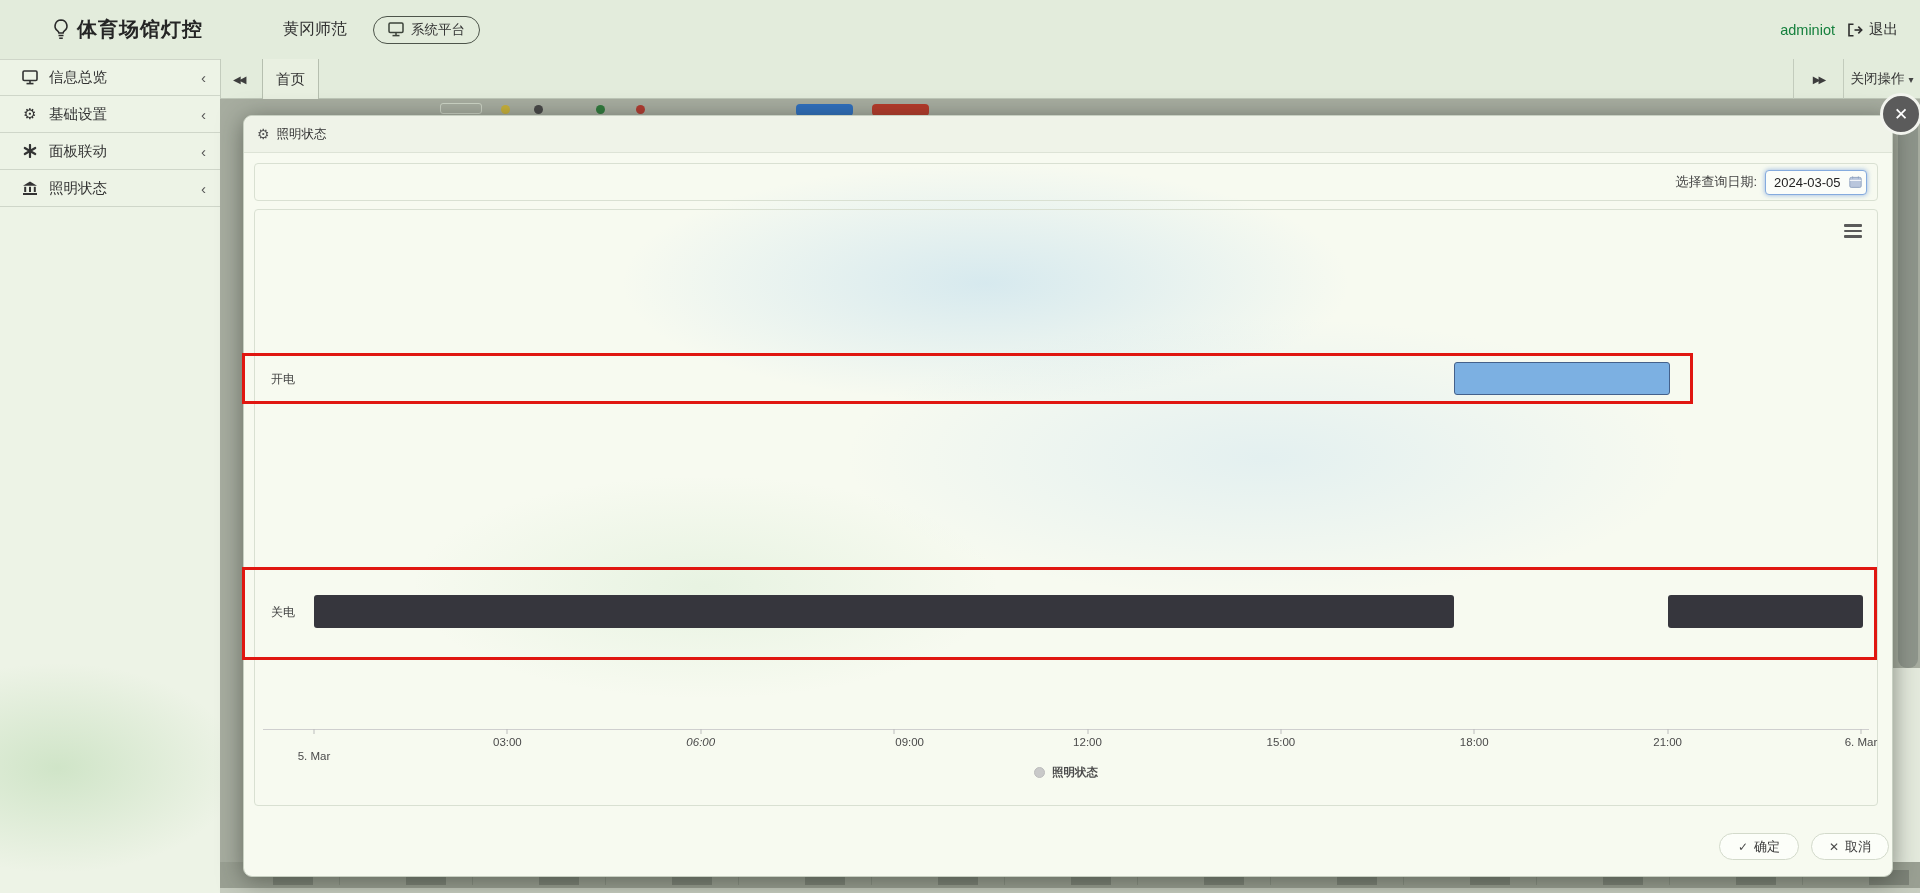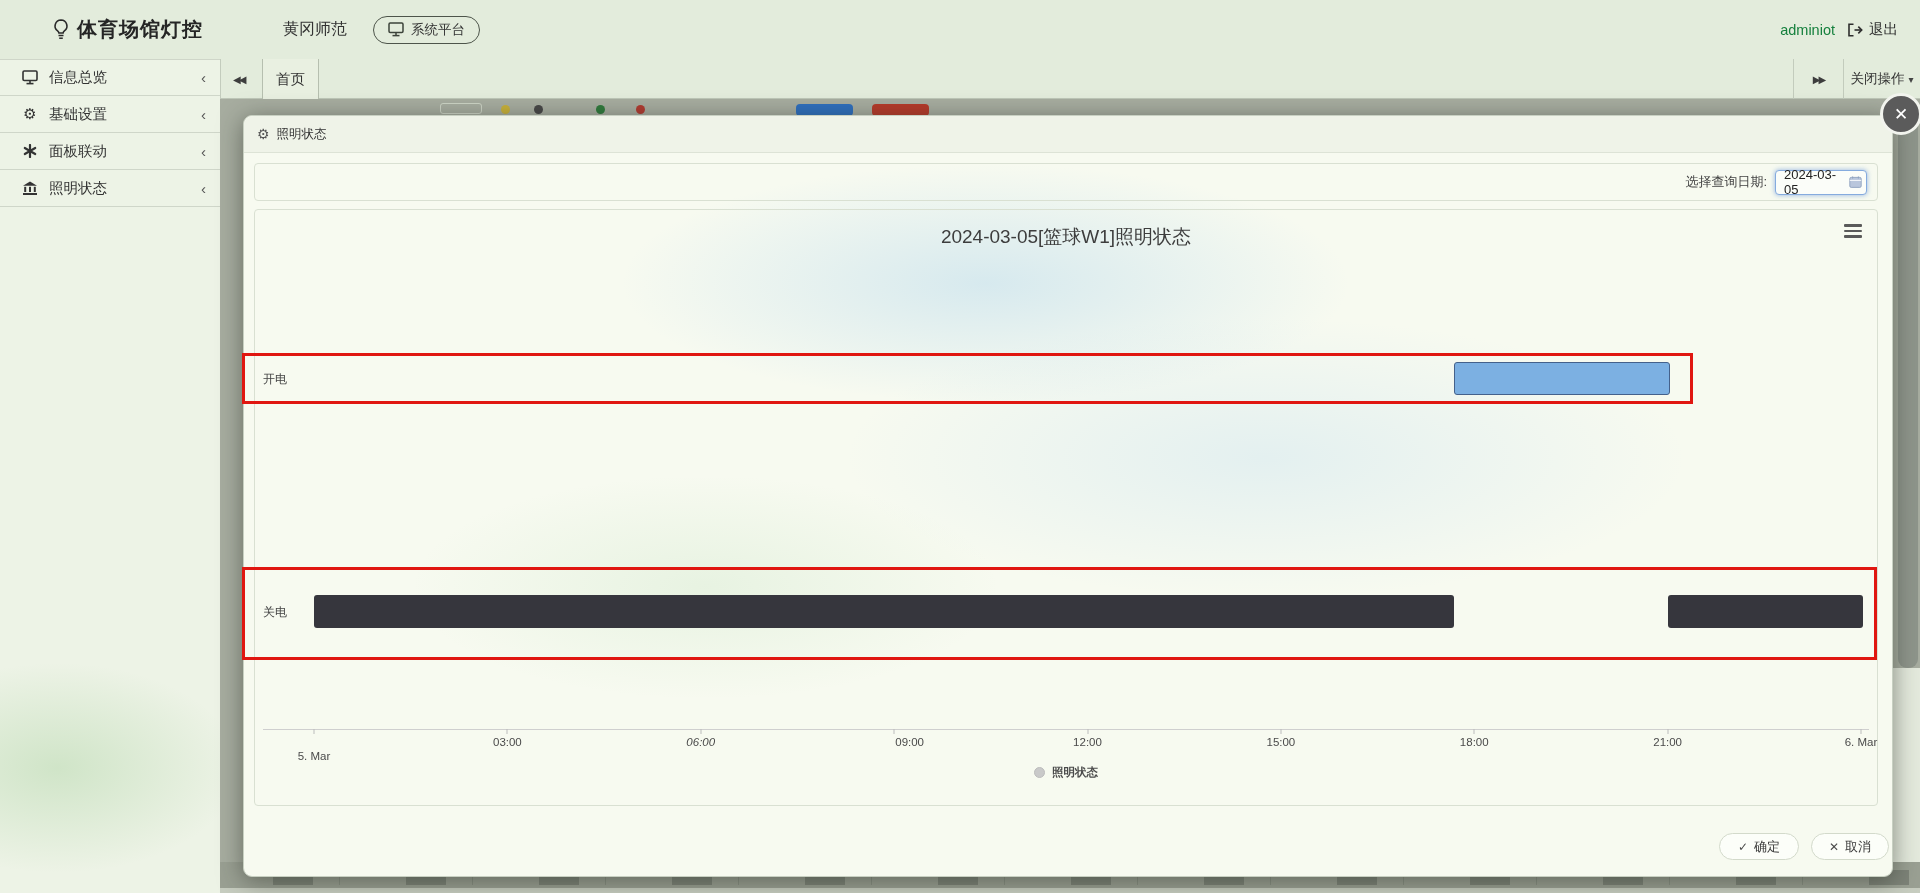--- a/index.html
+++ b/index.html
@@ -81,32 +81,32 @@
   .modal-gear { font-size:14px; color:#555; margin-right:7px; }
   .modal-title { font-size:12.5px; color:#333; }
   .modal-close { position:absolute; left:1636px; top:-23px; width:42px; height:42px; border-radius:50%;
     background:#5b5b5b; border:3px solid #f2f4ee; color:#fff; display:flex; align-items:center;
     justify-content:center; font-size:17px; cursor:pointer; z-index:70; }
 
   .date-row { position:absolute; left:10px; top:47px; right:14px; height:38px;
     border:1px solid #d9e0d2; border-radius:4px; display:flex; align-items:center;
     justify-content:flex-end; padding-right:10px; gap:8px; }
   .date-label { font-size:13px; color:#444; }
-  .date-input { width:92px; height:25px; border:1px solid #85abde; border-radius:4px;
+  .date-input { width:102px; height:25px; border:1px solid #85abde; border-radius:4px;
     background:#fbfdf9; box-shadow:0 0 5px rgba(90,140,220,.65); display:flex; align-items:center;
     font-size:13px; color:#222; padding:0 4px 0 8px; font-family:inherit; }
   .date-value { flex:1; }
 
   .chart-panel { position:absolute; left:10px; top:93px; right:14px; height:597px;
     border:1px solid #d9e0d2; border-radius:4px; }
   .chart-title { position:absolute; left:0; right:0; top:14px; text-align:center;
     font-size:19px; color:#3d3d3d; }
   .hamburger { position:absolute; right:15px; top:14px; width:18px; cursor:pointer; }
   .hamburger div { height:2.5px; background:#5a5a5a; border-radius:1px; margin-bottom:3px; }
-  .cat-label { position:absolute; left:8px; font-size:12px; color:#444; }
+  .cat-label { position:absolute; left:16px; font-size:12px; color:#444; }
   .cat-on  { top:161px; }
   .cat-off { top:394px; }
   .plot-area { position:absolute; left:59px; top:0; width:1547px; height:597px; }
   .seg { position:absolute; height:33px; border-radius:3px; }
   .seg.row0 { top:152px; }
   .seg.row1 { top:385px; }
   .axis-line { position:absolute; left:8px; right:8px; top:519px; height:1px; background:#cfcfcf; }
   .x-labels { position:absolute; left:59px; width:1547px; top:526px; height:14px; }
   .x-tick { position:absolute; top:0; transform:translateX(-50%); font-size:11.5px;
     color:#4a4a4a; white-space:nowrap; }
@@ -249,21 +249,20 @@
         <svg width="13" height="12" viewBox="0 0 13 12">
           <rect x="0.8" y="1.4" width="11.4" height="10" rx="1.4" fill="#b9c6dc" stroke="#8fa3c0" stroke-width="0.9"></rect>
           <line x1="0.8" y1="4.4" x2="12.2" y2="4.4" stroke="#fff" stroke-width="0.9"></line>
           <line x1="3.6" y1="0.6" x2="3.6" y2="2.4" stroke="#8fa3c0" stroke-width="1.1"></line>
           <line x1="9.4" y1="0.6" x2="9.4" y2="2.4" stroke="#8fa3c0" stroke-width="1.1"></line>
         </svg>
       </div>
     </div>
 
     <div class="chart-panel">
-      <div class="chart-title">2024-03-05[篮球W1]照明状态</div>
       <div class="hamburger">
         <div></div>
           <div></div>
           <div></div>
       </div>
       <span class="cat-label cat-on">开电</span>
       <span class="cat-label cat-off">关电</span>
       <div class="plot-area">
           <div class="seg row1" style="left: 0%; width: 73.6667%; background: rgb(54, 54, 61);"></div>
           <div class="seg row0" style="left: 73.6667%; width: 13.9583%; background: rgb(124, 176, 226); border: 1px solid rgb(68, 97, 139);"></div>

